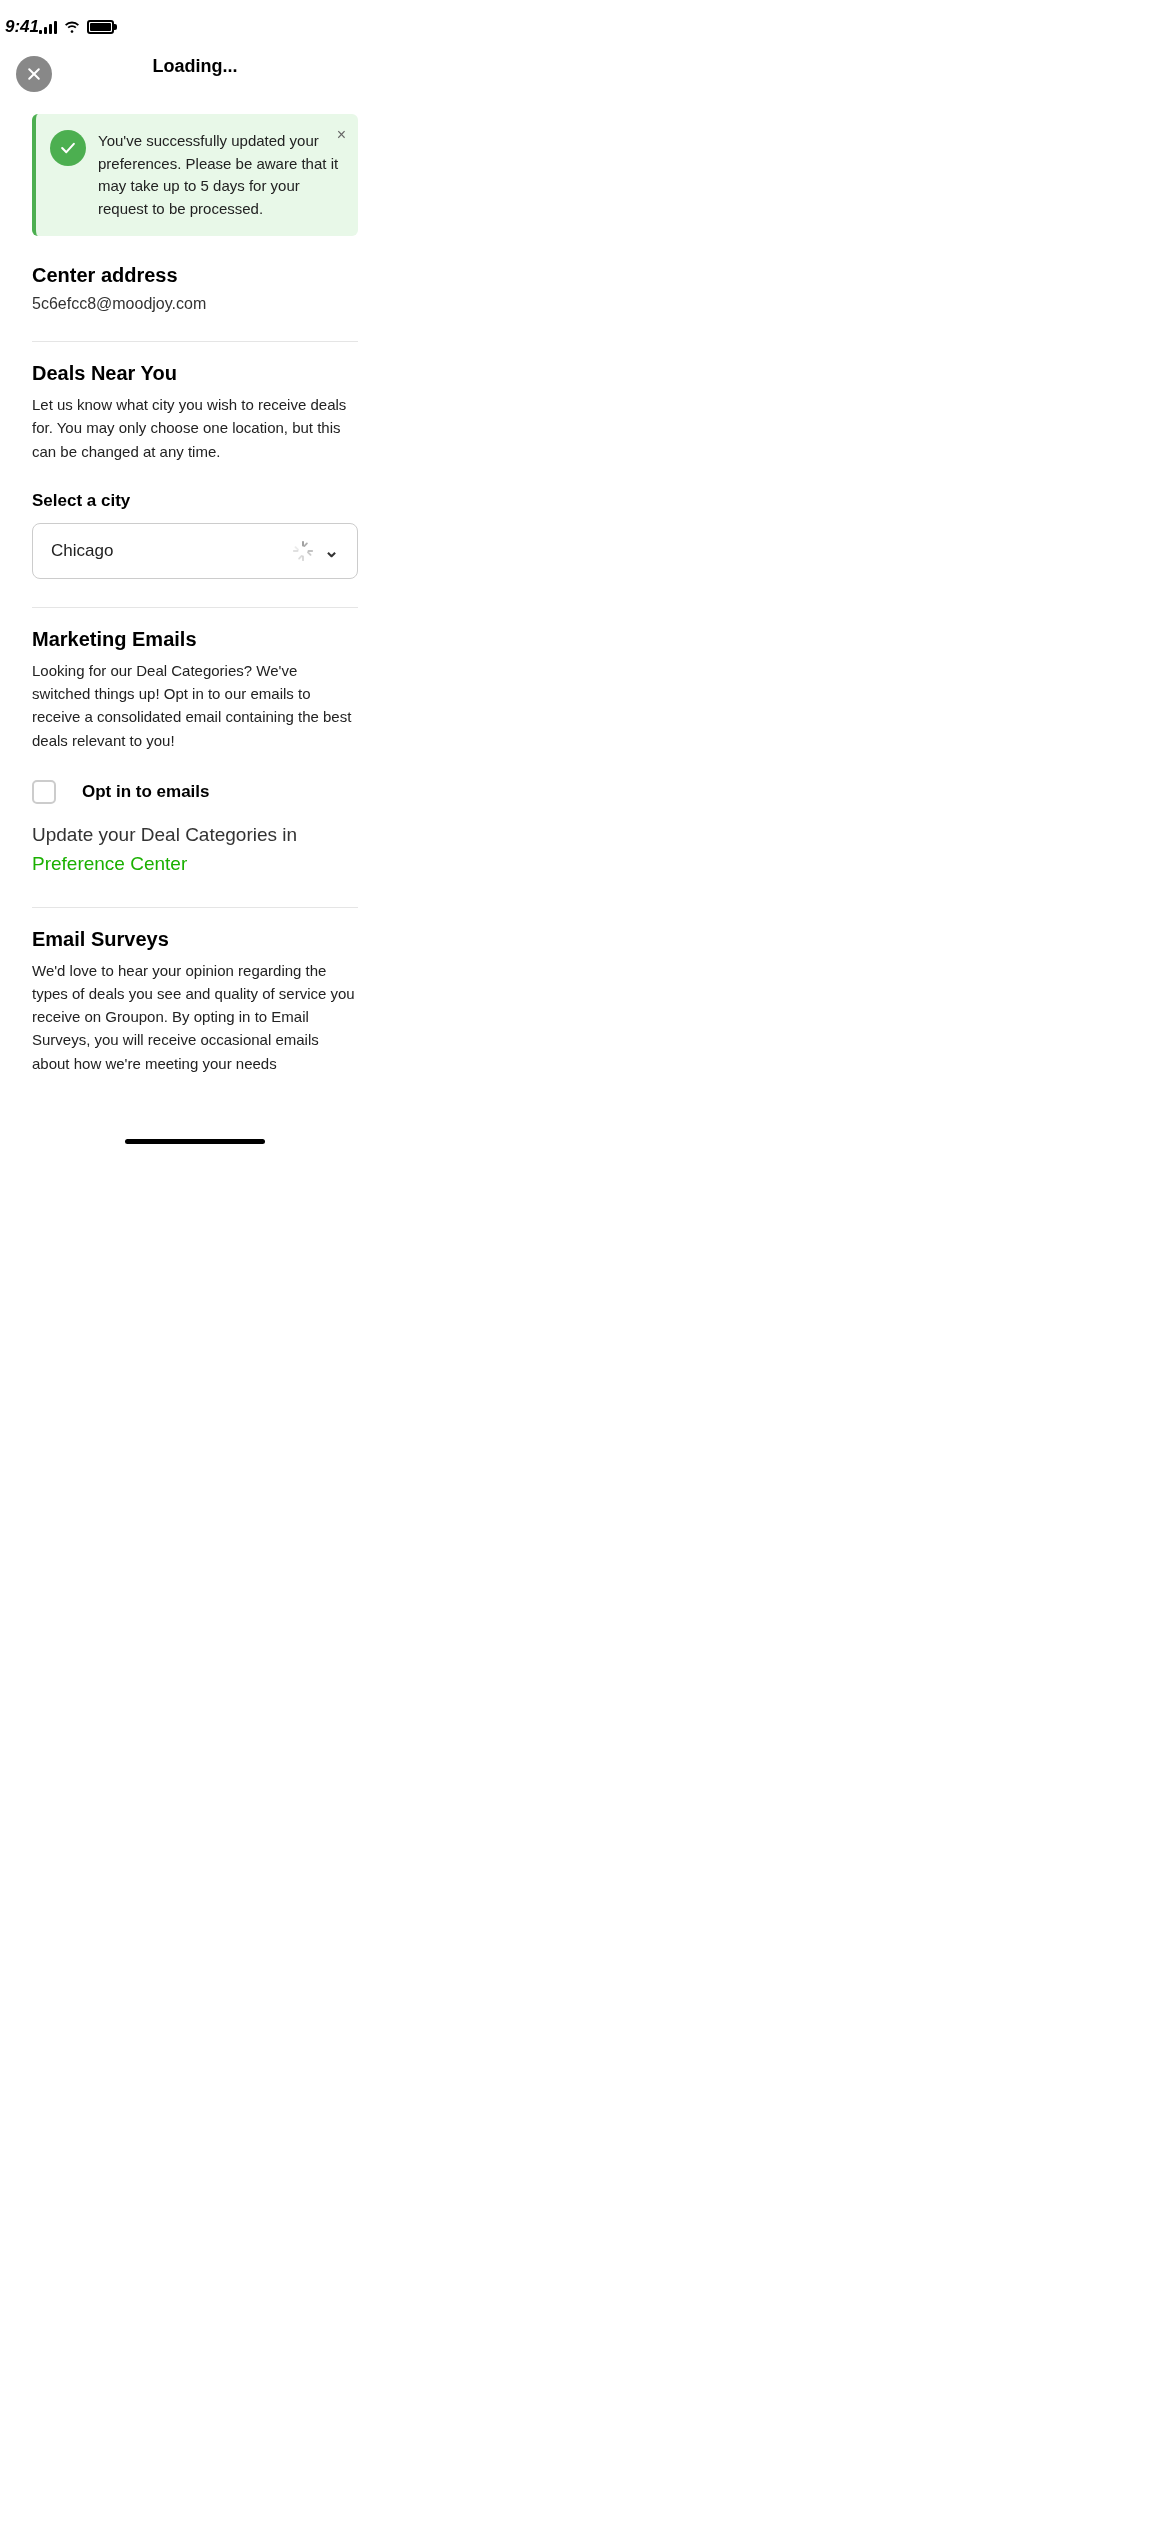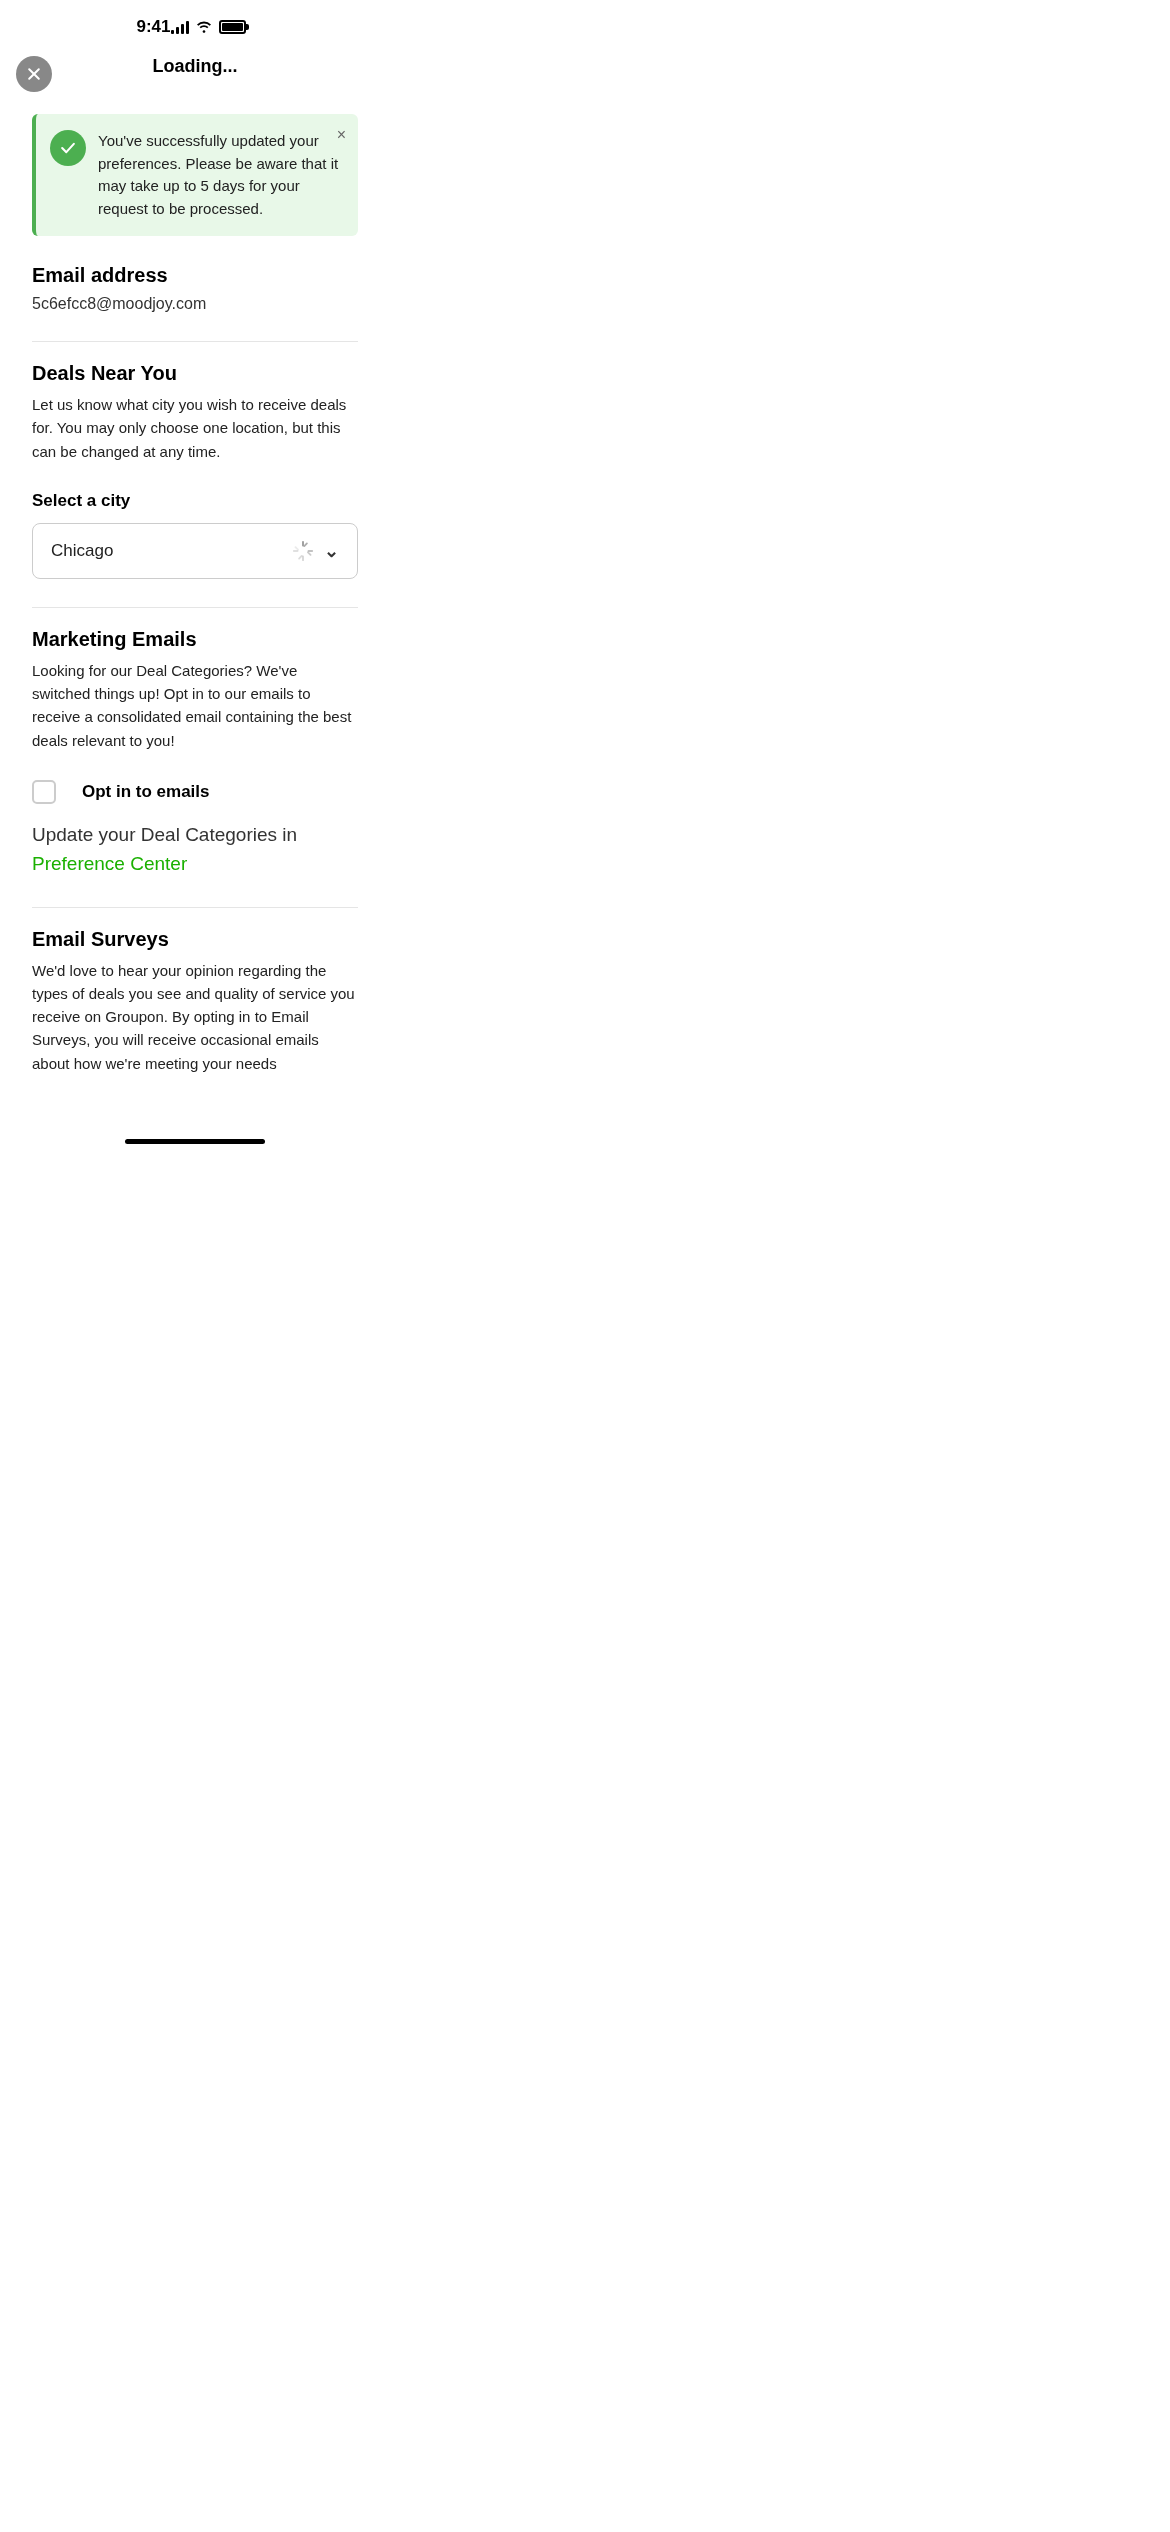--- a/index.html
+++ b/index.html
@@ -14,24 +14,25 @@
       background: #ffffff;
       width: 390px;
       min-height: 844px;
       overflow-x: hidden;
       position: relative;
     }
 
     
     .status-bar {
       display: flex;
-      justify-content: center;
-      align-items: center;
-      padding: 14px 20px 8px 12px;
+      justify-content: flex-start;
+      align-items: center;
+      padding: 14px 20px 8px 5px;
       height: 48px;
+      font-style: italic;
     }
 
     .status-time {
       font-size: 17px;
       font-weight: 600;
       color: #000;
     }
 
     .status-icons {
       display: flex;
@@ -330,21 +331,21 @@
     <div class="success-icon">
       <svg viewBox="0 0 24 24" fill="none">
         <polyline points="5,12 10,17 19,7" stroke="white" stroke-width="2.5" stroke-linecap="round" stroke-linejoin="round"></polyline>
       </svg>
     </div>
     <span class="success-text">You've successfully updated your preferences. Please be aware that it may take up to 5 days for your request to be processed.</span>
     <span class="banner-close">×</span>
   </div>
 
   <div class="section">
-    <div class="section-title">Email address</div>
+    <div class="section-title">Center address</div>
     <div class="email-value">5c6efcc8@moodjoy.com</div>
   </div>
 
   <div class="divider"></div>
 
   <div class="section">
     <div class="section-title">Deals Near You</div>
     <div class="section-subtitle">Let us know what city you wish to receive deals for. You may only choose one location, but this can be changed at any time.</div>
   </div>
 

